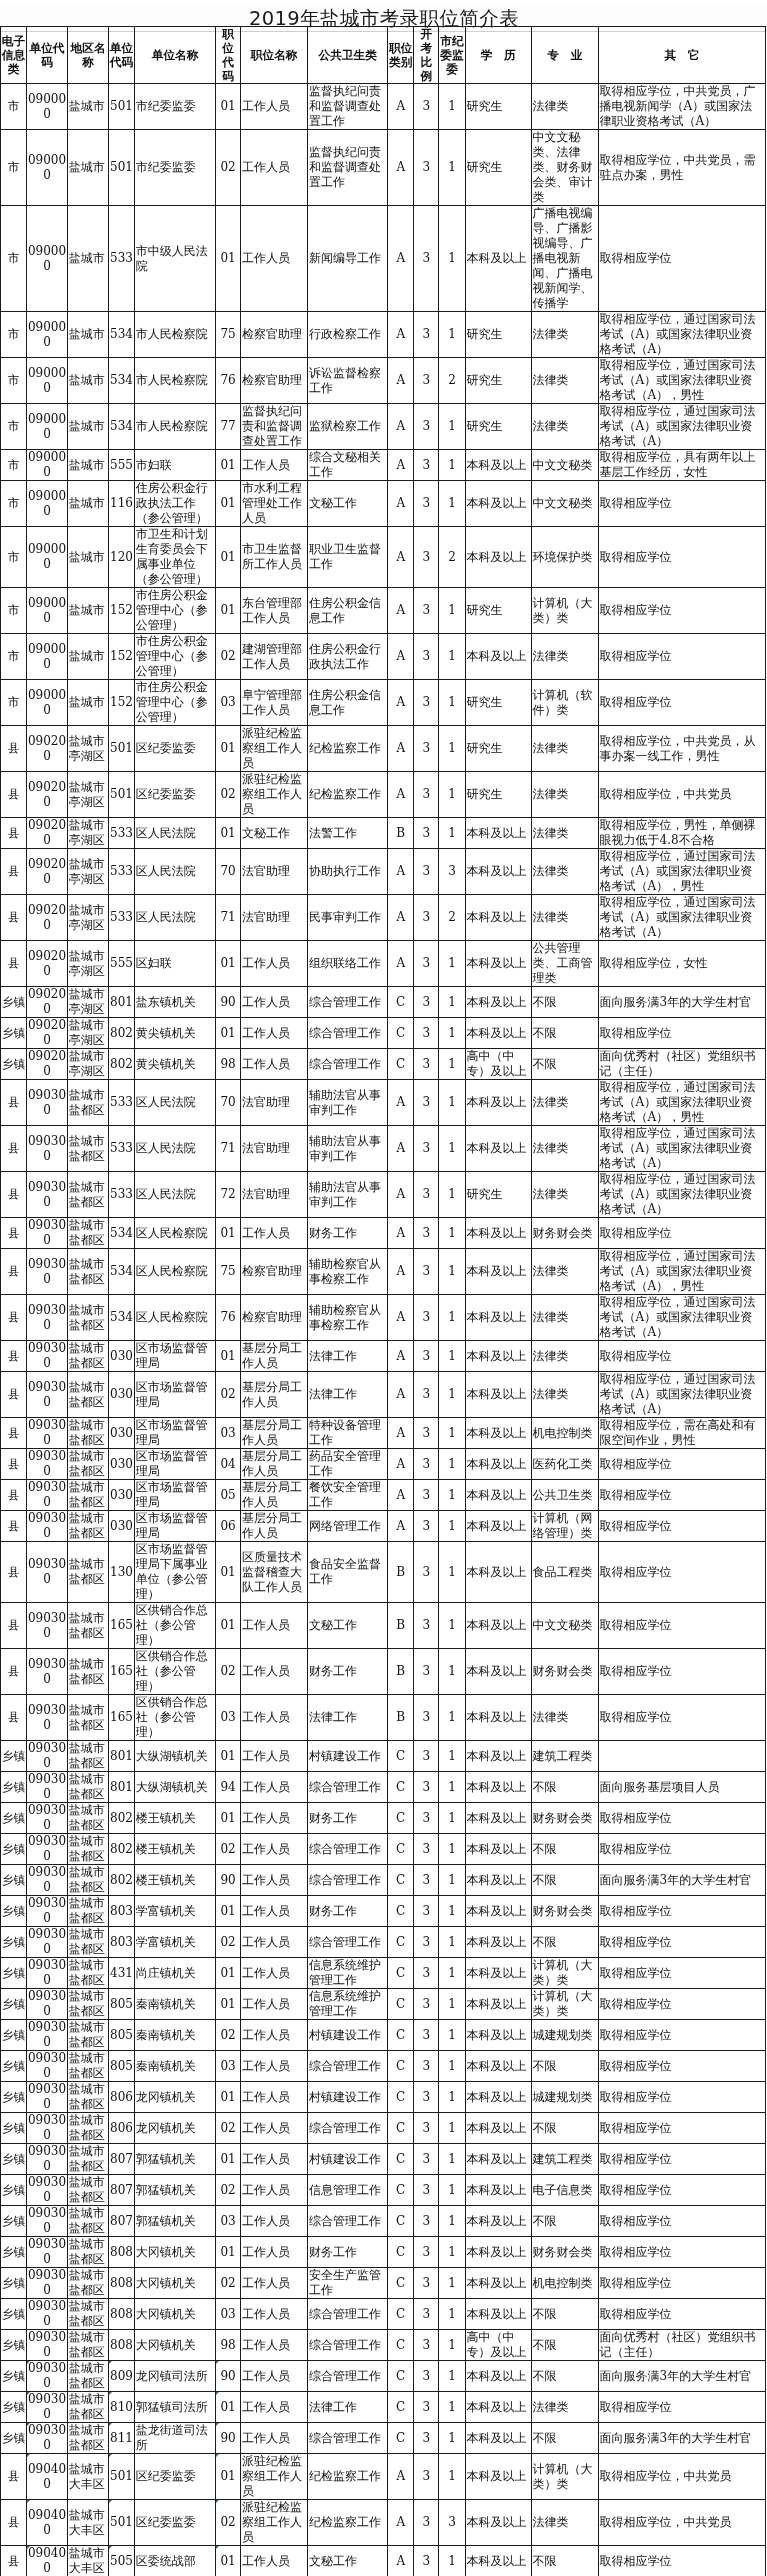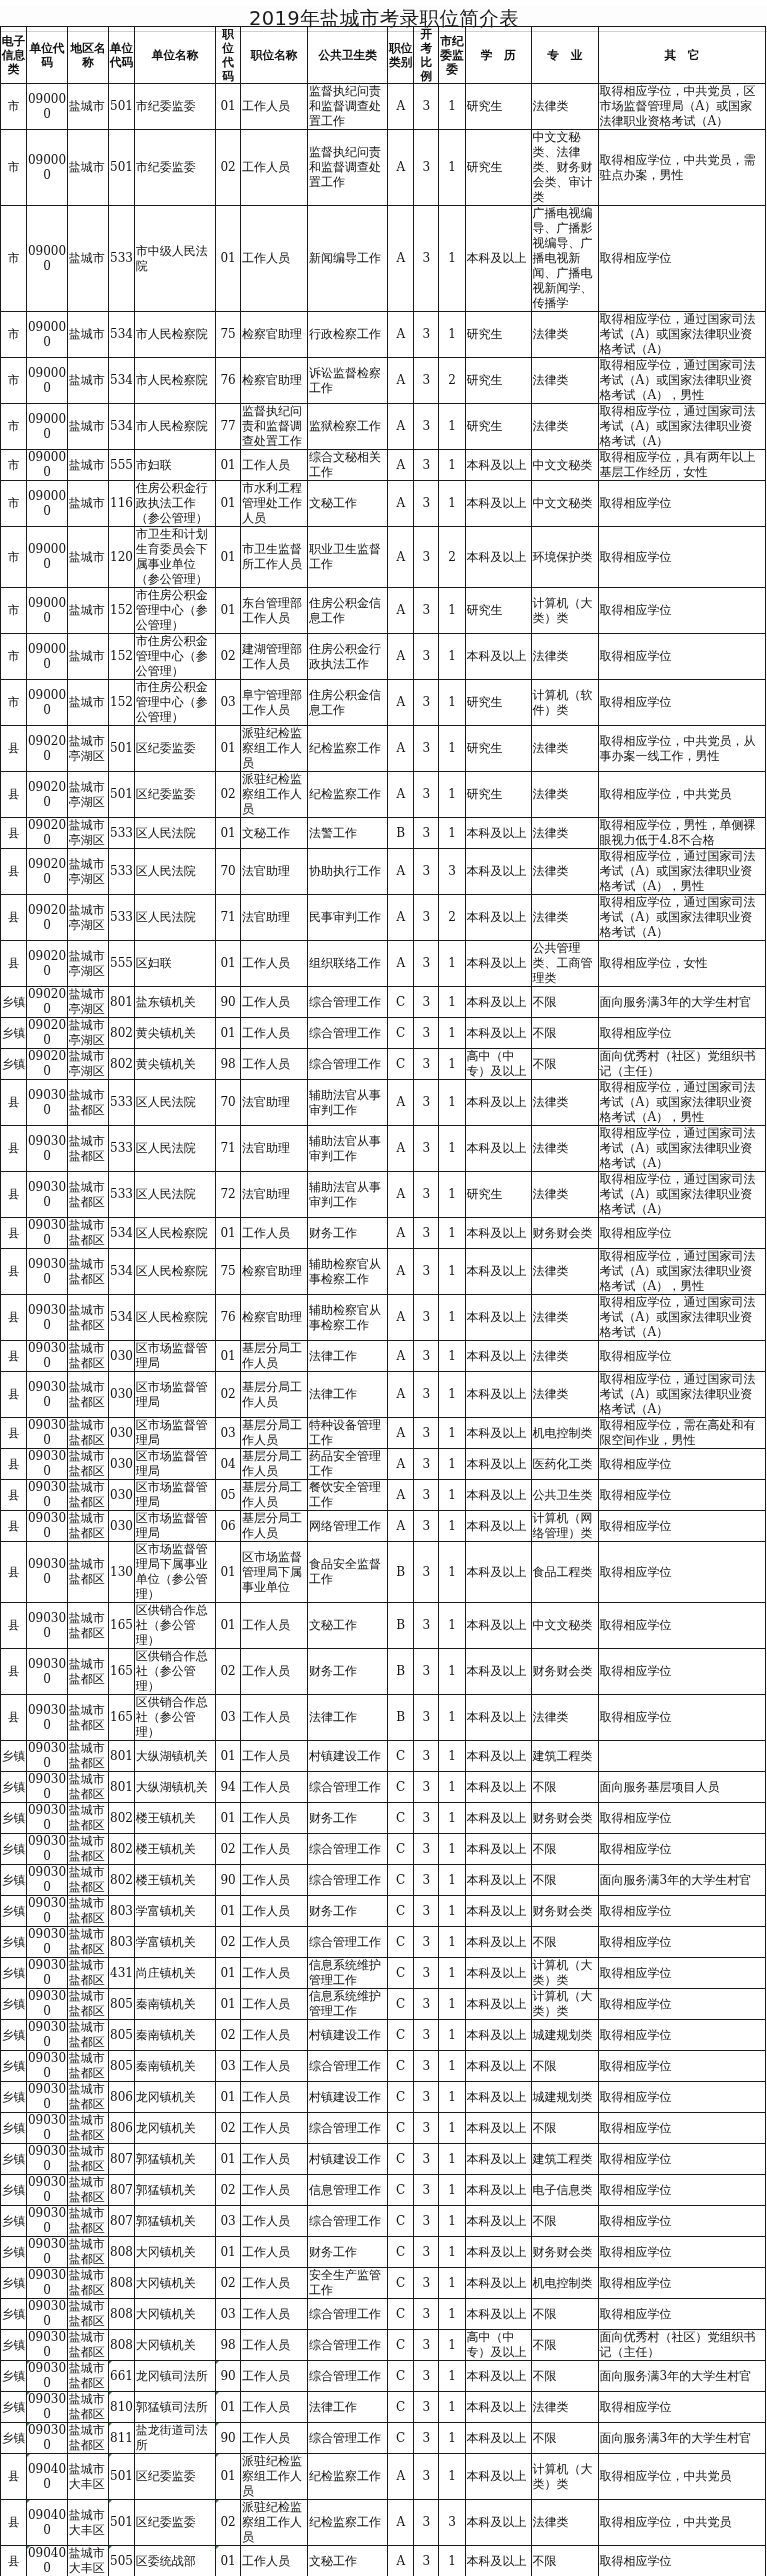--- a/index.html
+++ b/index.html
@@ -75,21 +75,21 @@
         <td class="c">501</td>
         <td class="l">市纪委监委</td>
         <td class="c">01</td>
         <td class="l">工作人员</td>
         <td class="l">监督执纪问责和监督调查处置工作</td>
         <td class="c">A</td>
         <td class="c">3</td>
         <td class="c">1</td>
         <td class="l">研究生</td>
         <td class="l">法律类</td>
-        <td class="l">取得相应学位，中共党员，区市场监督管理局（A）或国家法律职业资格考试（A）</td>
+        <td class="l">取得相应学位，中共党员，广播电视新闻学（A）或国家法律职业资格考试（A）</td>
       </tr>
       <tr style="height: 60px;">
         <td class="c rel">市</td>
         <td class="c">090000</td>
         <td class="l">盐城市</td>
         <td class="c">501</td>
         <td class="l">市纪委监委</td>
         <td class="c">02</td>
         <td class="l">工作人员</td>
         <td class="l">监督执纪问责和监督调查处置工作</td>
@@ -596,21 +596,21 @@
         <td class="l">计算机（网络管理）类</td>
         <td class="l">取得相应学位</td>
       </tr>
       <tr style="height: 59px;">
         <td class="c rel">县</td>
         <td class="c">090300</td>
         <td class="l">盐城市盐都区</td>
         <td class="c">130</td>
         <td class="l">区市场监督管理局下属事业单位（参公管理）</td>
         <td class="c">01</td>
-        <td class="l">区市场监督管理局下属事业单位</td>
+        <td class="l">区质量技术监督稽查大队工作人员</td>
         <td class="l">食品安全监督工作</td>
         <td class="c">B</td>
         <td class="c">3</td>
         <td class="c">1</td>
         <td class="l">本科及以上</td>
         <td class="l">食品工程类</td>
         <td class="l">取得相应学位</td>
       </tr>
       <tr style="height: 45px;">
         <td class="c rel">县</td>
@@ -977,21 +977,21 @@
         <td class="c">3</td>
         <td class="c">1</td>
         <td class="l">高中（中专）及以上</td>
         <td class="l">不限</td>
         <td class="l">面向优秀村（社区）党组织书记（主任）</td>
       </tr>
       <tr style="height: 30px;">
         <td class="c rel">乡镇</td>
         <td class="c tri">090300</td>
         <td class="l">盐城市盐都区</td>
-        <td class="c tri">661</td>
+        <td class="c tri">809</td>
         <td class="l">龙冈镇司法所</td>
         <td class="c tri">90</td>
         <td class="l">工作人员</td>
         <td class="l">综合管理工作</td>
         <td class="c">C</td>
         <td class="c">3</td>
         <td class="c">1</td>
         <td class="l">本科及以上</td>
         <td class="l">不限</td>
         <td class="l">面向服务满3年的大学生村官</td>

